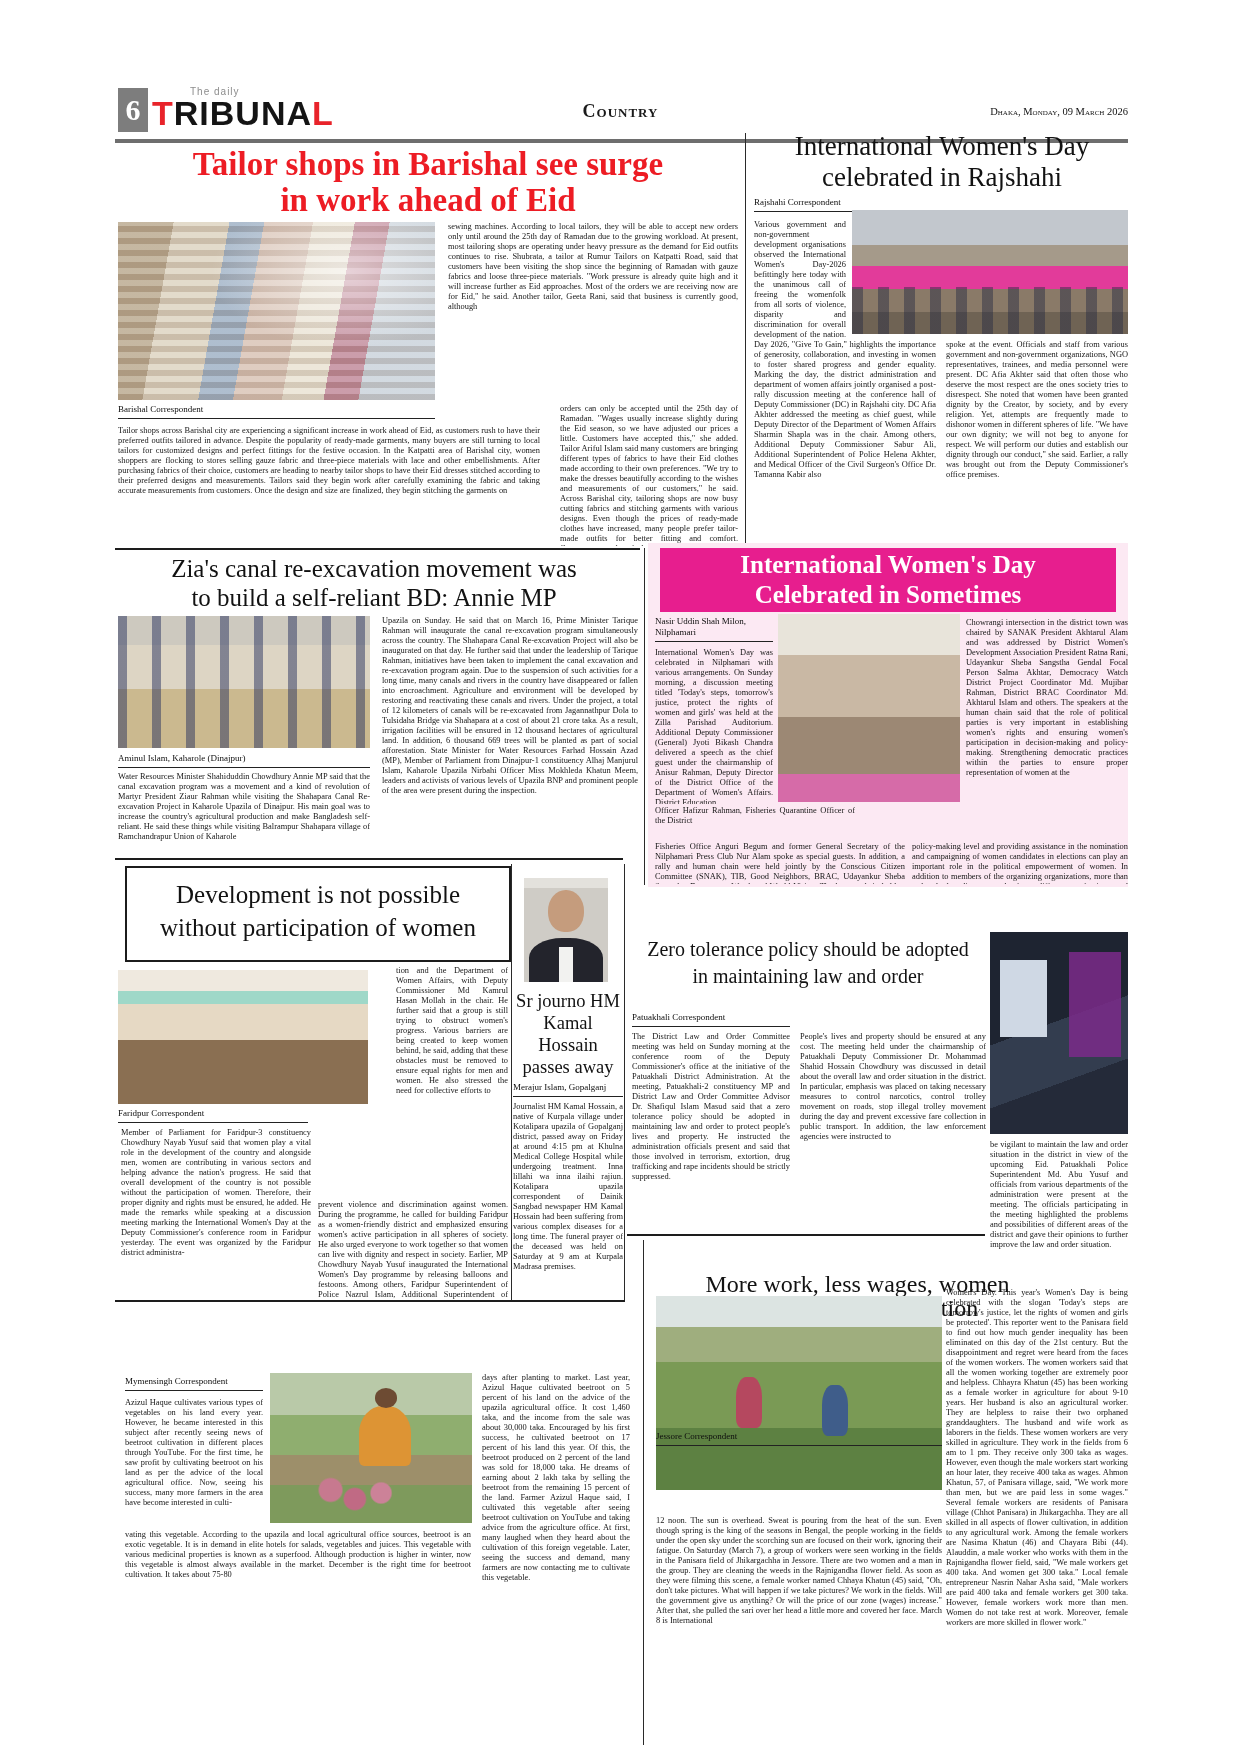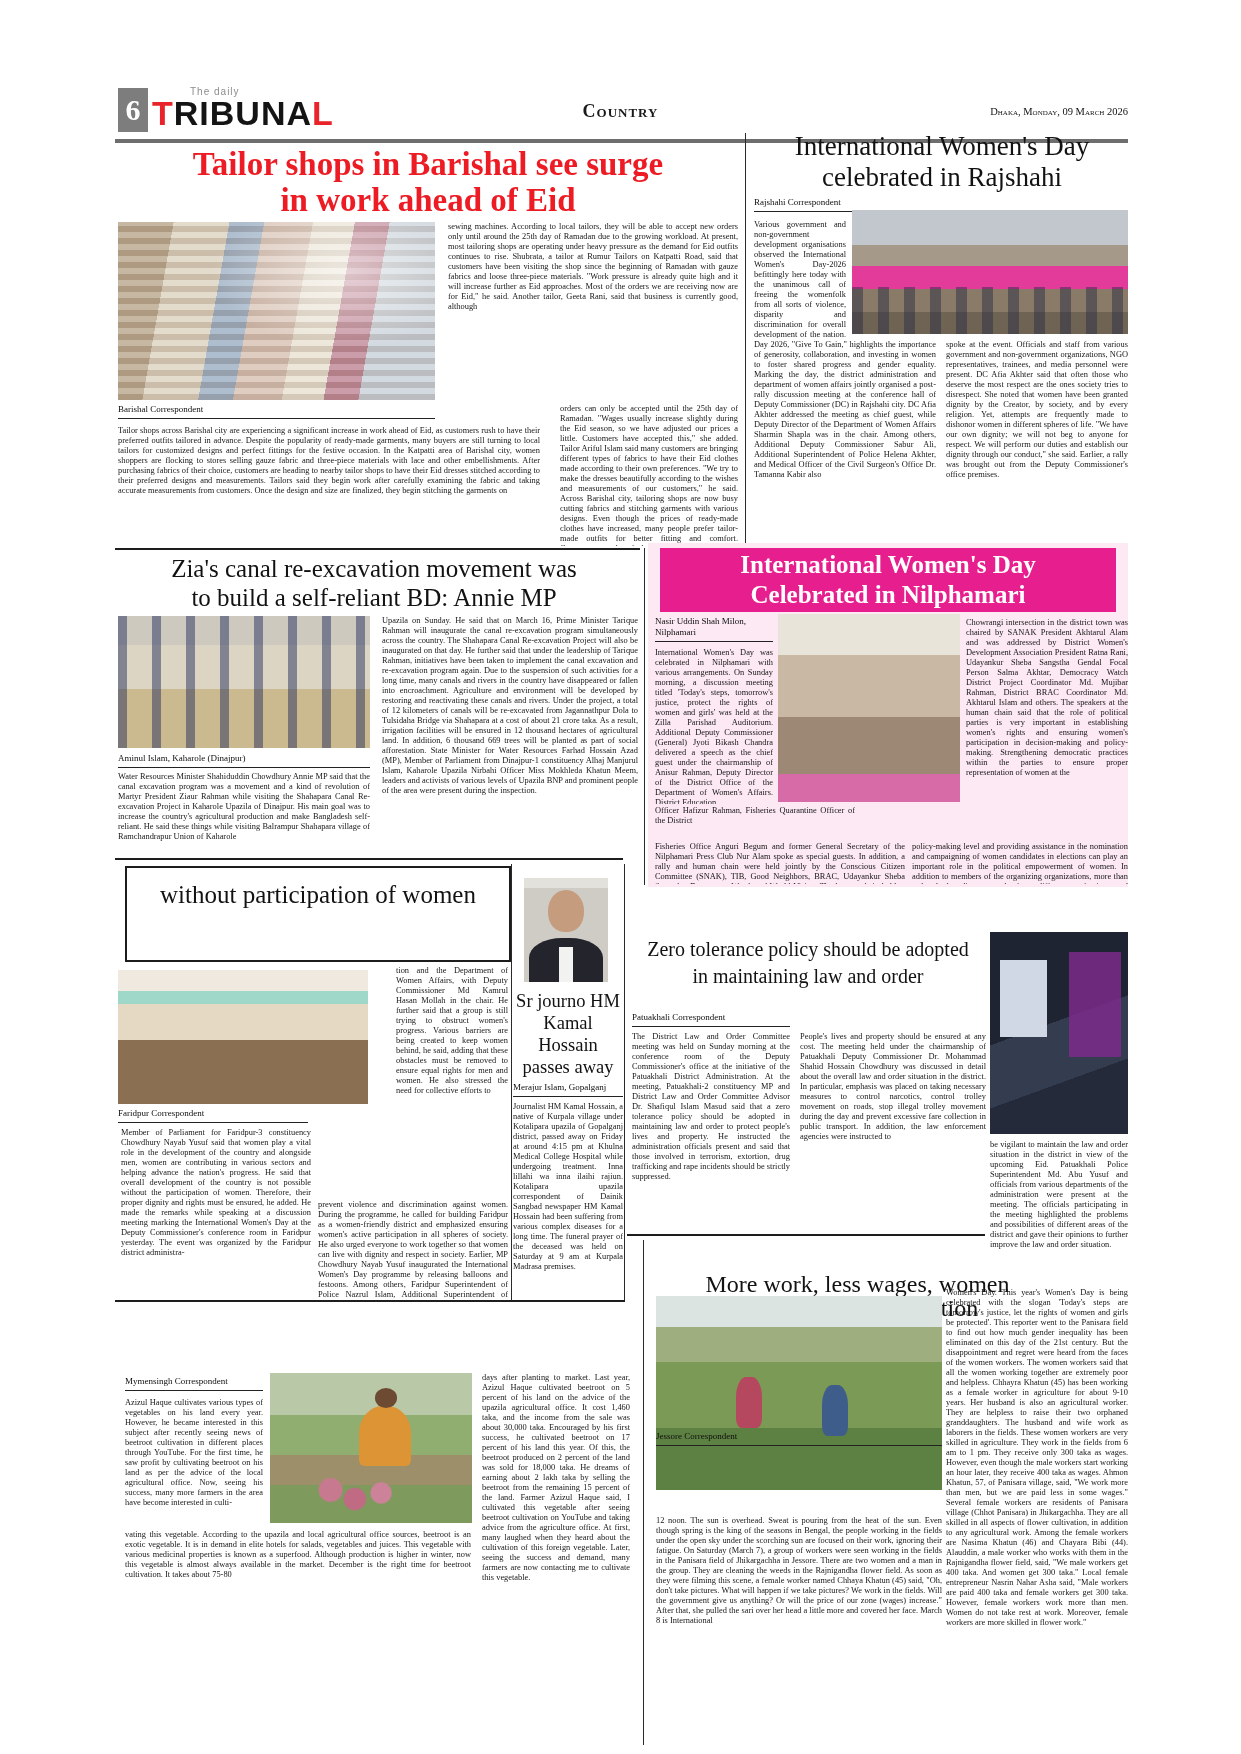--- a/index.html
+++ b/index.html
@@ -97,32 +97,33 @@
   </div>
   <div class="abs photo ph-canal" style="left:118px;top:616px;width:252px;height:132px;"></div>
   <div class="abs byline" style="left:118px;top:753px;width:252px;">Aminul Islam, Kaharole (Dinajpur)</div>
   <div class="abs body-col" style="left:118px;top:772px;width:252px;height:84px;">Water Resources Minister Shahiduddin Chowdhury Annie MP said that the canal excavation program was a movement and a kind of revolution of Martyr President Ziaur Rahman while visiting the Shahapara Canal Re-excavation Project in Kaharole Upazila of Dinajpur. His main goal was to increase the country's agricultural production and make Bangladesh self-reliant. He said these things while visiting Balrampur Shahapara village of Ramchandrapur Union of Kaharole</div>
   <div class="abs body-col" style="left:382px;top:616px;width:256px;height:226px;">Upazila on Sunday. He said that on March 16, Prime Minister Tarique Rahman will inaugurate the canal re-excavation program simultaneously across the country. The Shahapara Canal Re-excavation Project will also be inaugurated on that day. He further said that under the leadership of Tarique Rahman, initiatives have been taken to implement the canal excavation and re-excavation program again. Due to the suspension of such activities for a long time, many canals and rivers in the country have disappeared or fallen into encroachment. Agriculture and environment will be developed by restoring and reactivating these canals and rivers. Under the project, a total of 12 kilometers of canals will be re-excavated from Jagannathpur Dola to Tulsidaha Bridge via Shahapara at a cost of about 21 crore taka. As a result, irrigation facilities will be ensured in 12 thousand hectares of agricultural land. In addition, 6 thousand 669 trees will be planted as part of social afforestation. State Minister for Water Resources Farhad Hossain Azad (MP), Member of Parliament from Dinajpur-1 constituency Alhaj Manjurul Islam, Kaharole Upazila Nirbahi Officer Miss Mokhleda Khatun Meem, leaders and activists of various levels of Upazila BNP and prominent people of the area were present during the inspection.</div>
   <div class="abs rule-v" style="left:644px;top:548px;height:337px;"></div>
 
   <div class="abs pinkbg" style="left:648px;top:543px;width:480px;height:344px;"></div>
   <div class="abs banner-magenta" style="left:660px;top:548px;width:456px;height:62px;font-size:25px;line-height:30px;padding-top:2px;">
     <div>International Women's Day</div>
-    <div>Celebrated in Nilphamari</div>
+    <div>Celebrated in Sometimes</div>
   </div>
   <div class="abs byline" style="left:655px;top:616px;width:118px;">Nasir Uddin Shah Milon, Nilphamari</div>
   <div class="abs body-col" style="left:655px;top:648px;width:118px;height:156px;">International Women's Day was celebrated in Nilphamari with various arrangements. On Sunday morning, a discussion meeting titled 'Today's steps, tomorrow's justice, protect the rights of women and girls' was held at the Zilla Parishad Auditorium. Additional Deputy Commissioner (General) Jyoti Bikash Chandra delivered a speech as the chief guest under the chairmanship of Anisur Rahman, Deputy Director of the District Office of the Department of Women's Affairs. District Education</div>
   <div class="abs photo ph-nilmeet" style="left:778px;top:614px;width:182px;height:188px;"></div>
   <div class="abs body-col" style="left:966px;top:618px;width:162px;height:222px;">Chowrangi intersection in the district town was chaired by SANAK President Akhtarul Alam and was addressed by District Women's Development Association President Ratna Rani, Udayankur Sheba Sangstha Gendal Focal Person Salma Akhtar, Democracy Watch District Project Coordinator Md. Mujibar Rahman, District BRAC Coordinator Md. Akhtarul Islam and others. The speakers at the human chain said that the role of political parties is very important in establishing women's rights and ensuring women's participation in decision-making and policy-making. Strengthening democratic practices within the parties to ensure proper representation of women at the</div>
   <div class="abs body-col" style="left:655px;top:806px;width:200px;height:34px;">Officer Hafizur Rahman, Fisheries Quarantine Officer of the District</div>
   <div class="abs body-col" style="left:655px;top:842px;width:250px;height:42px;">Fisheries Office Anguri Begum and former General Secretary of the Nilphamari Press Club Nur Alam spoke as special guests. In addition, a rally and human chain were held jointly by the Conscious Citizen Committee (SNAK), TIB, Good Neighbors, BRAC, Udayankur Sheba Sangstha, Democracy Watch and World Vision. The human chain held at the</div>
   <div class="abs body-col" style="left:912px;top:842px;width:216px;height:42px;">policy-making level and providing assistance in the nomination and campaigning of women candidates in elections can play an important role in the political empowerment of women. In addition to members of the organizing organizations, more than a hundred ordinary people from different professions and classes participated in it.</div>
 
   <div class="abs rule-h" style="left:115px;top:858px;width:508px;height:2px;"></div>
   <div class="abs hl" style="left:125px;top:866px;width:382px;height:82px;border:2px solid #1c1c1c;font-size:25px;line-height:33px;padding-top:10px;">
+    <div>Development is not possible</div>
     <div>without participation of women</div>
   </div>
   <div class="abs photo ph-faridpur" style="left:118px;top:970px;width:250px;height:134px;"></div>
   <div class="abs body-col" style="left:396px;top:966px;width:112px;height:230px;">tion and the Department of Women Affairs, with Deputy Commissioner Md Kamrul Hasan Mollah in the chair. He further said that a group is still trying to obstruct women's progress. Various barriers are being created to keep women behind, he said, adding that these obstacles must be removed to ensure equal rights for men and women. He also stressed the need for collective efforts to</div>
   <div class="abs byline" style="left:118px;top:1108px;width:190px;">Faridpur Correspondent</div>
   <div class="abs body-col" style="left:121px;top:1128px;width:190px;height:172px;">Member of Parliament for Faridpur-3 constituency Chowdhury Nayab Yusuf said that women play a vital role in the development of the country and alongside men, women are contributing in various sectors and helping advance the nation's progress. He said that overall development of the country is not possible without the participation of women. Therefore, their proper dignity and rights must be ensured, he added. He made the remarks while speaking at a discussion meeting marking the International Women's Day at the Deputy Commissioner's conference room in Faridpur yesterday. The event was organized by the Faridpur district administra-</div>
   <div class="abs body-col" style="left:318px;top:1200px;width:190px;height:100px;">prevent violence and discrimination against women. During the programme, he called for building Faridpur as a women-friendly district and emphasized ensuring women's active participation in all spheres of society. He also urged everyone to work together so that women can live with dignity and respect in society. Earlier, MP Chowdhury Nayab Yusuf inaugurated the International Women's Day programme by releasing balloons and festoons. Among others, Faridpur Superintendent of Police Nazrul Islam, Additional Superintendent of Police Fatema Islam, Civil Surgeon Dr Mahmudul Hasan and others were present as special guests.</div>
   <div class="abs rule-v" style="left:511px;top:864px;height:438px;"></div>
 
   <div class="abs photo ph-portrait" style="left:524px;top:878px;width:84px;height:104px;">

